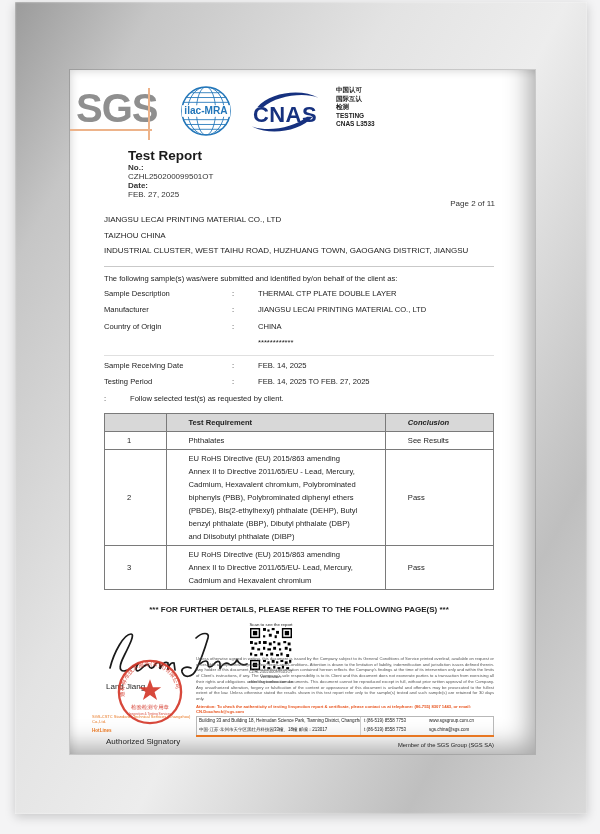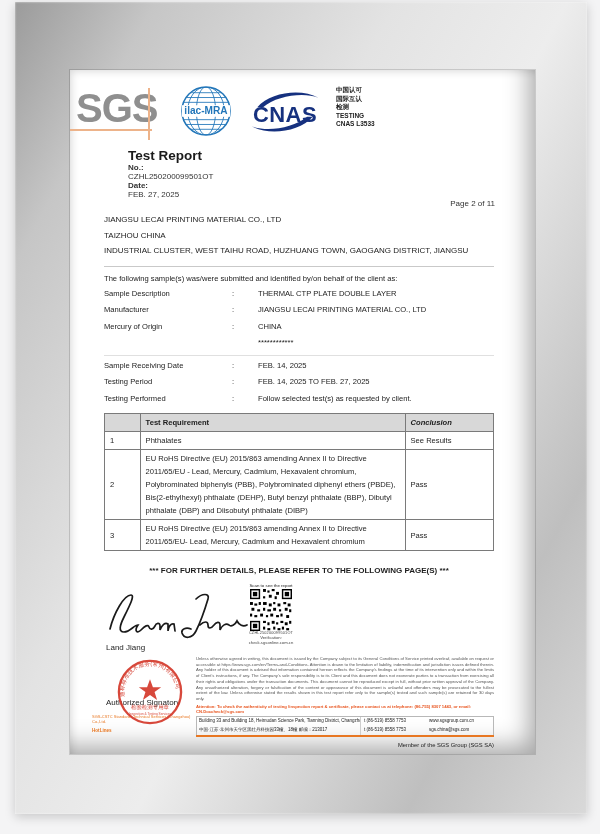--- a/index.html
+++ b/index.html
@@ -32,21 +32,21 @@
   .divider2{margin:3px 41px 2px 34px;border:none;border-top:1px solid #e0e0e0;}
   .intro{margin:7px 41px 3px 34px;font-size:7.6px;color:#222;}
   
   .kv{margin:0 41px 0 34px;}
   .kv-row{display:flex;font-size:7.6px;line-height:16.5px;color:#222;}
   .kv-label{width:128px;flex-shrink:0;}
   .kv-colon{width:26px;flex-shrink:0;}
   .kv-value{flex:1;}
   
   table.results{margin:6px 41px 0 34px;width:390px;border-collapse:collapse;font-size:7.6px;color:#1d1d1d;}
-  table.results th,table.results td{border:1px solid #7a7a7a;padding:2px 5px;vertical-align:middle;line-height:13px;text-align:left;}
+  table.results th,table.results td{border:1px solid #7a7a7a;padding:2px 22px;vertical-align:middle;line-height:13px;text-align:left;}
   table.results th{background:#d8d8d8;font-weight:bold;height:12px;}
   .col-no{width:26px;}
   .col-req{width:268px;}
   .col-con{width:80px;font-style:italic;}
   
   .further{margin:15px 41px 0 34px;text-align:center;font-size:8px;font-weight:bold;color:#1d1d1d;}
   .sig-area{position:relative;margin:6px 41px 0 34px;height:96px;}
   .sig-svg{position:absolute;left:0;top:4px;}
   .qr-block{position:absolute;left:132px;top:2px;width:70px;text-align:center;}
   .qr-top{font-size:4.4px;color:#222;}
@@ -147,21 +147,21 @@
             <span class="kv-value">THERMAL CTP PLATE DOUBLE LAYER</span>
           </div>
 
           <div class="kv-row">
             <span class="kv-label">Manufacturer</span>
             <span class="kv-colon">:</span>
             <span class="kv-value">JIANGSU LECAI PRINTING MATERIAL CO., LTD</span>
           </div>
 
           <div class="kv-row">
-            <span class="kv-label">Mercury of Origin</span>
+            <span class="kv-label">Country of Origin</span>
             <span class="kv-colon">:</span>
             <span class="kv-value">CHINA</span>
           </div>
 
           <div class="kv-row">
             <span class="kv-label"></span>
             <span class="kv-colon"></span>
             <span class="kv-value">************</span>
           </div>
         </div>
@@ -176,21 +176,20 @@
             <span class="kv-value">FEB. 14, 2025</span>
           </div>
 
           <div class="kv-row">
             <span class="kv-label">Testing Period</span>
             <span class="kv-colon">:</span>
             <span class="kv-value">FEB. 14, 2025 TO FEB. 27, 2025</span>
           </div>
 
           <div class="kv-row">
-            <span class="kv-label">Testing Performed</span>
             <span class="kv-colon">:</span>
             <span class="kv-value">Follow selected test(s) as requested by client.</span>
           </div>
         </div>
 
       <table class="results">
         <thead>
           <tr>
             <th class="col-no"></th>
             <th class="col-req">Test Requirement</th>

